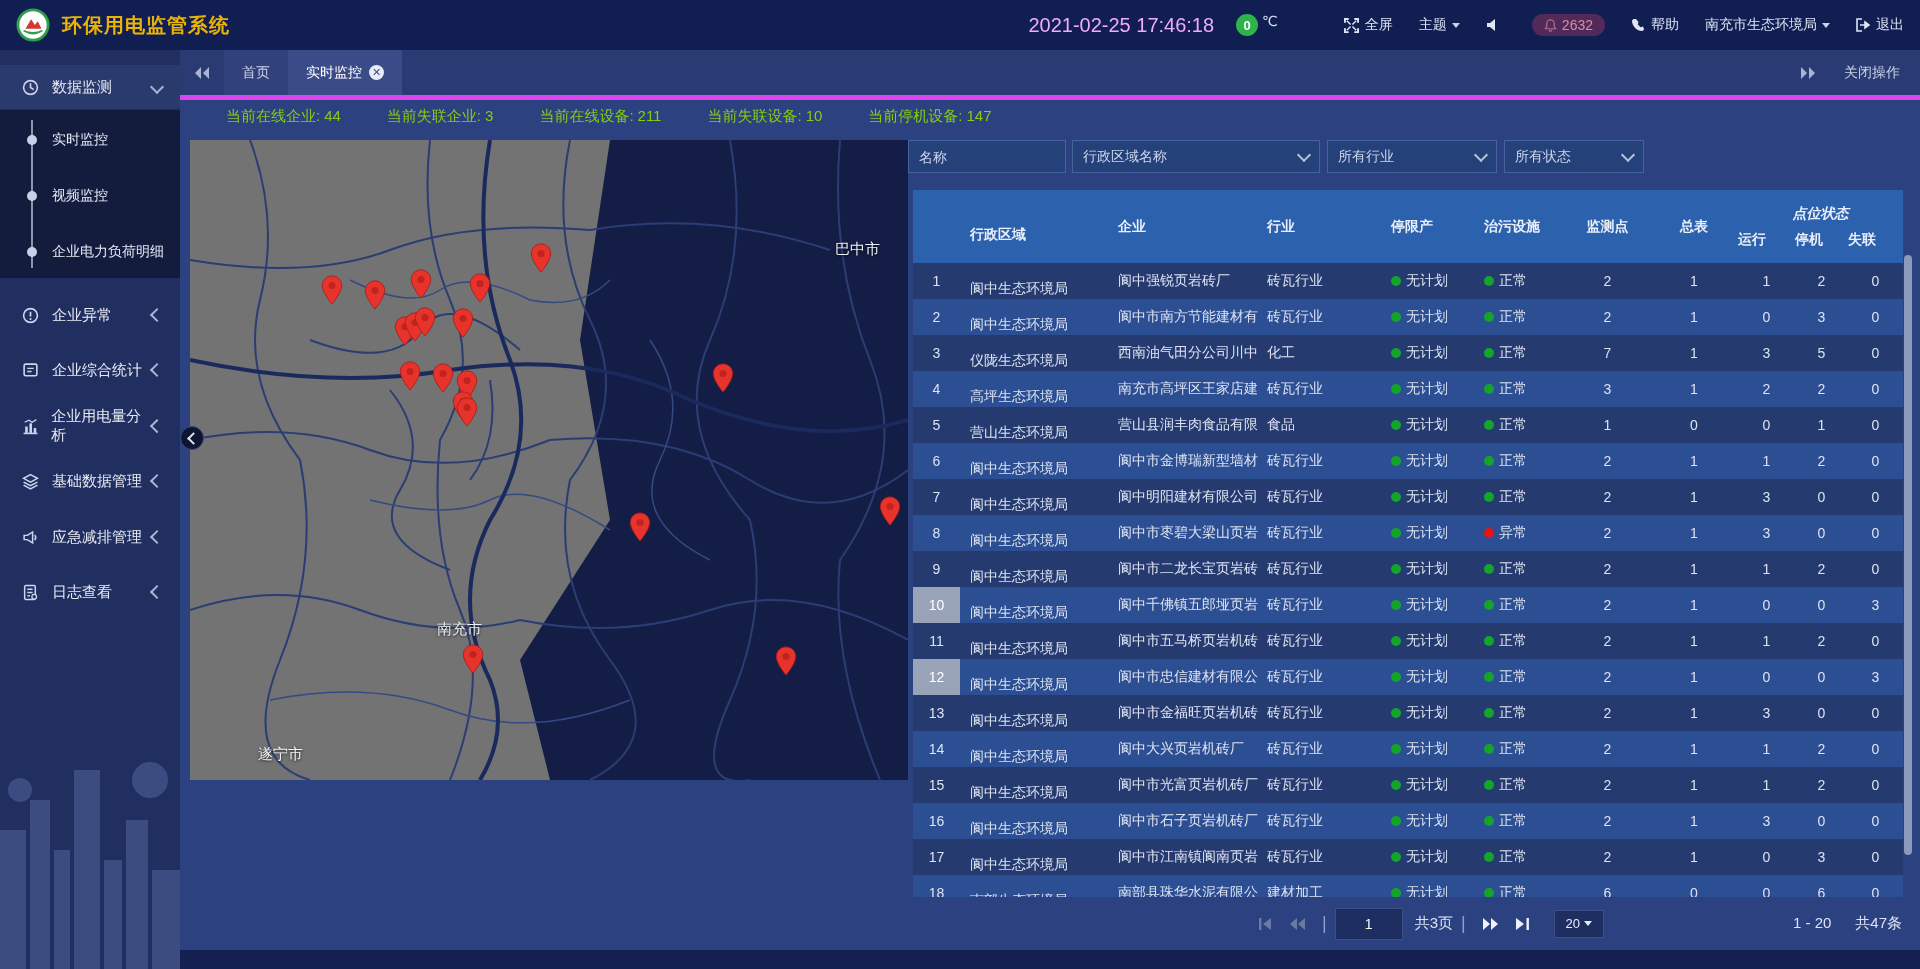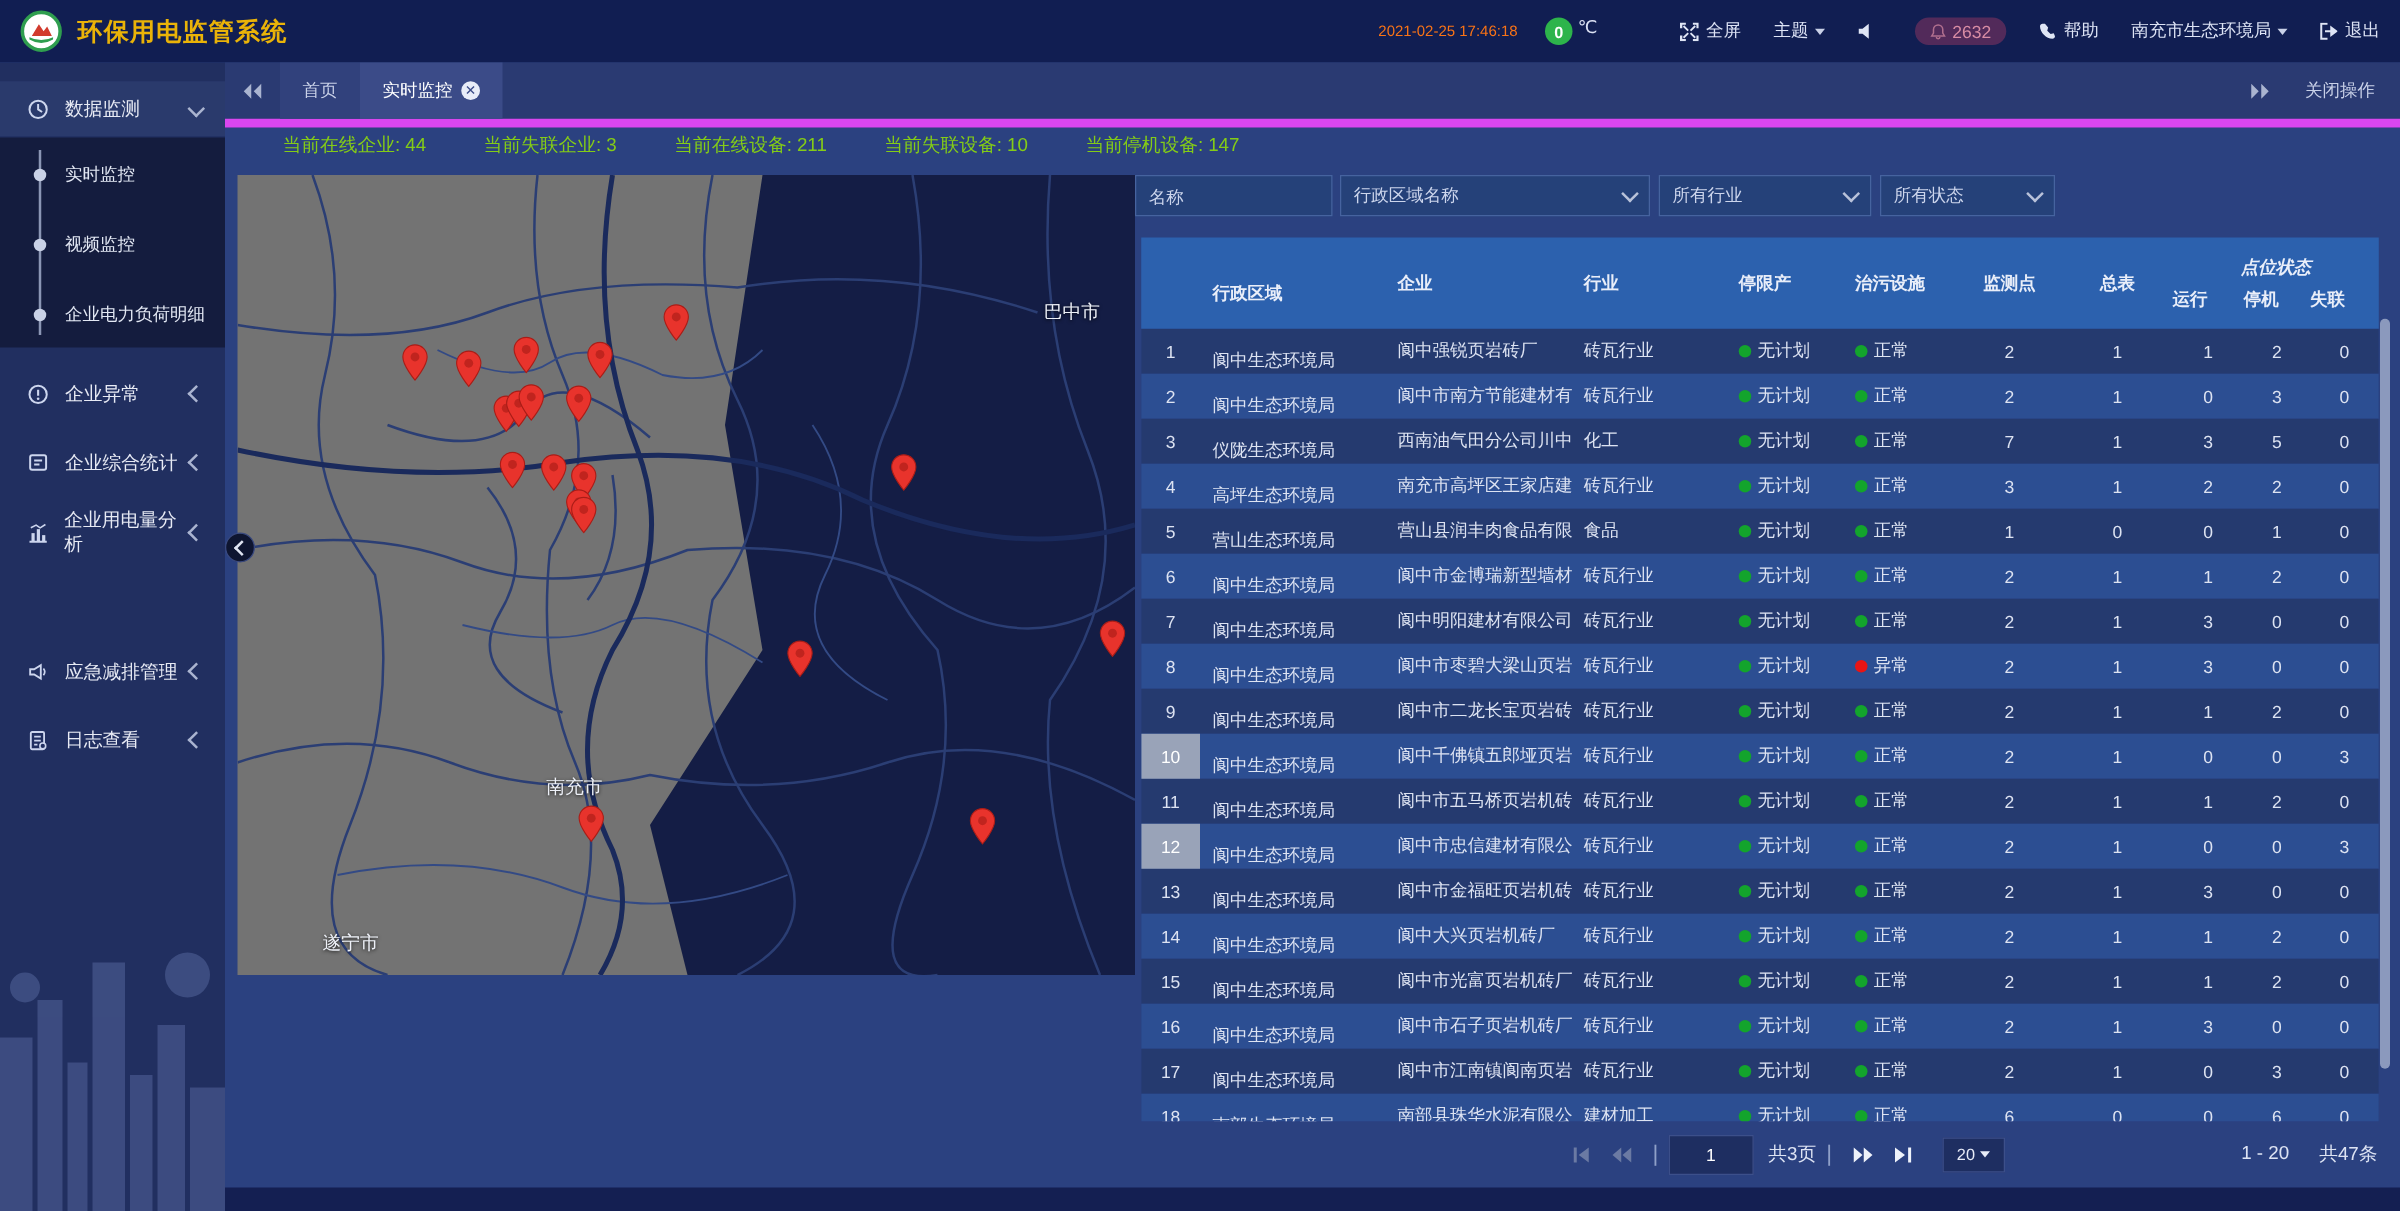--- a/index.html
+++ b/index.html
@@ -4,21 +4,21 @@
 <style>
   html,body{margin:0;padding:0;background:#0b1334;}
   .screen{position:relative;width:1920px;height:969px;overflow:hidden;
     font-family:"Liberation Sans","DejaVu Sans",sans-serif;background:#2b4180;color:#dfe4f2;}
   .abs{position:absolute;}
   
   .topbar{left:0;top:0;width:1920px;height:50px;background:#111e52;display:flex;align-items:center;}
   .logo{width:34px;height:34px;margin-left:16px;}
   .apptitle{margin-left:12px;font-size:20px;font-weight:bold;color:#eab308;letter-spacing:1px;}
   .top-right{margin-left:auto;display:flex;align-items:center;padding-right:16px;font-size:14px;color:#dde3f5;}
-  .dt{font-size:12px;margin-right:22px;color:#f97316;}
+  .dt{font-size:20px;margin-right:22px;color:#f0abfc;}
   .tempbadge{width:22px;height:22px;border-radius:50%;background:#2db44b;color:#fff;font-size:13px;
     display:flex;align-items:center;justify-content:center;font-weight:bold;}
   .tempunit{margin:0 40px 8px 4px;font-size:14px;}
   .hitem{display:flex;align-items:center;margin-left:26px;cursor:pointer;white-space:nowrap;}
   .hitem svg{margin-right:6px;}
   .caret{display:inline-block;width:0;height:0;border-left:4px solid transparent;border-right:4px solid transparent;
     border-top:5px solid #c9d1e8;margin-left:5px;}
   .msgpill{display:flex;align-items:center;margin-left:26px;background:rgba(190,62,105,.38);
     border-radius:14px;padding:3px 12px;color:#d88ca4;font-size:14px;}
   .msgpill svg{margin-right:5px;opacity:.7;}
@@ -30,21 +30,21 @@
   .chev.left{transform:rotate(45deg);}
   .chev.down{transform:rotate(-45deg);}
   .sec-active{background:#2a3a6c;}
   .submenu{position:absolute;left:0;top:60px;width:180px;height:168px;background:#141c3e;}
   .subline{position:absolute;left:31px;top:10px;width:2px;height:148px;background:#8b96b5;}
   .subitem{position:absolute;left:0;width:180px;height:56px;display:flex;align-items:center;font-size:14px;color:#e3e8f4;cursor:pointer;}
   .subitem .sdot{position:absolute;left:27px;width:10px;height:10px;border-radius:50%;background:#c9d1e6;}
   .subitem .slab{margin-left:52px;}
   .watermark{left:0;top:660px;opacity:.26;}
   
-  .tabbar{left:180px;top:50px;width:1740px;height:45px;background:#2a3a72;border-bottom:7px solid #d946ef;
+  .tabbar{left:180px;top:50px;width:1740px;height:45px;background:#2a3a72;border-bottom:5px solid #d946ef;
     display:flex;align-items:center;font-size:14px;color:#c9d1e8;}
   .tab-nav{padding:0 14px;cursor:pointer;display:flex;}
   .tab{height:45px;display:flex;align-items:center;padding:0 18px;cursor:pointer;}
   .tab.home{background:#31417c;}
   .tab.active{background:#3b4b88;color:#fff;}
   .closex{margin-left:7px;width:15px;height:15px;border-radius:50%;background:#e8ecf8;color:#3b4b88;
     font-size:11px;display:flex;align-items:center;justify-content:center;font-weight:bold;}
   .closeops{margin-left:14px;margin-right:20px;cursor:pointer;}
   
   .statsbar{left:180px;top:96px;width:1740px;height:40px;display:flex;align-items:center;font-size:15px;color:#84cc16;}
@@ -215,20 +215,30 @@
             <path d="M1.5 14.5h13" stroke="#cdd6ee" stroke-width="1.5"></path>
             <rect x="3" y="8" width="2.4" height="6" fill="#cdd6ee"></rect>
             <rect x="7" y="5" width="2.4" height="9" fill="#cdd6ee"></rect>
             <rect x="11" y="9.5" width="2.4" height="4.5" fill="#cdd6ee"></rect>
             <path d="M2.5 4l4-2 3 2 4-2.5" fill="none" stroke="#cdd6ee" stroke-width="1.2"></path>
           </svg>
       </span>
       <span>企业用电量分析</span>
       <span class="chev left"></span>
     </div>
+    <div class="menu-sec" style="top:409px;">
+      <span class="mico">
+        <svg width="17" height="17" viewBox="0 0 16 16">
+            <path d="M8 1.5l6.5 3.5L8 8.5 1.5 5z" fill="none" stroke="#cdd6ee" stroke-width="1.4"></path>
+            <path d="M1.5 8.5L8 12l6.5-3.5M1.5 11.5L8 15l6.5-3.5" fill="none" stroke="#cdd6ee" stroke-width="1.4"></path>
+          </svg>
+      </span>
+      <span>基础数据管理</span>
+      <span class="chev left"></span>
+    </div>
     <div class="menu-sec" style="top:520px;">
       <span class="mico">
         <svg width="17" height="17" viewBox="0 0 16 16">
             <rect x="2.5" y="1.5" width="10" height="13" rx="1" fill="none" stroke="#cdd6ee" stroke-width="1.4"></rect>
             <path d="M5 5h5M5 8h5M5 11h2.5" stroke="#cdd6ee" stroke-width="1.3"></path>
             <circle cx="11.5" cy="12" r="2.2" fill="#212f60" stroke="#cdd6ee" stroke-width="1.2"></circle>
           </svg>
       </span>
       <span>日志查看</span>
       <span class="chev left"></span>

